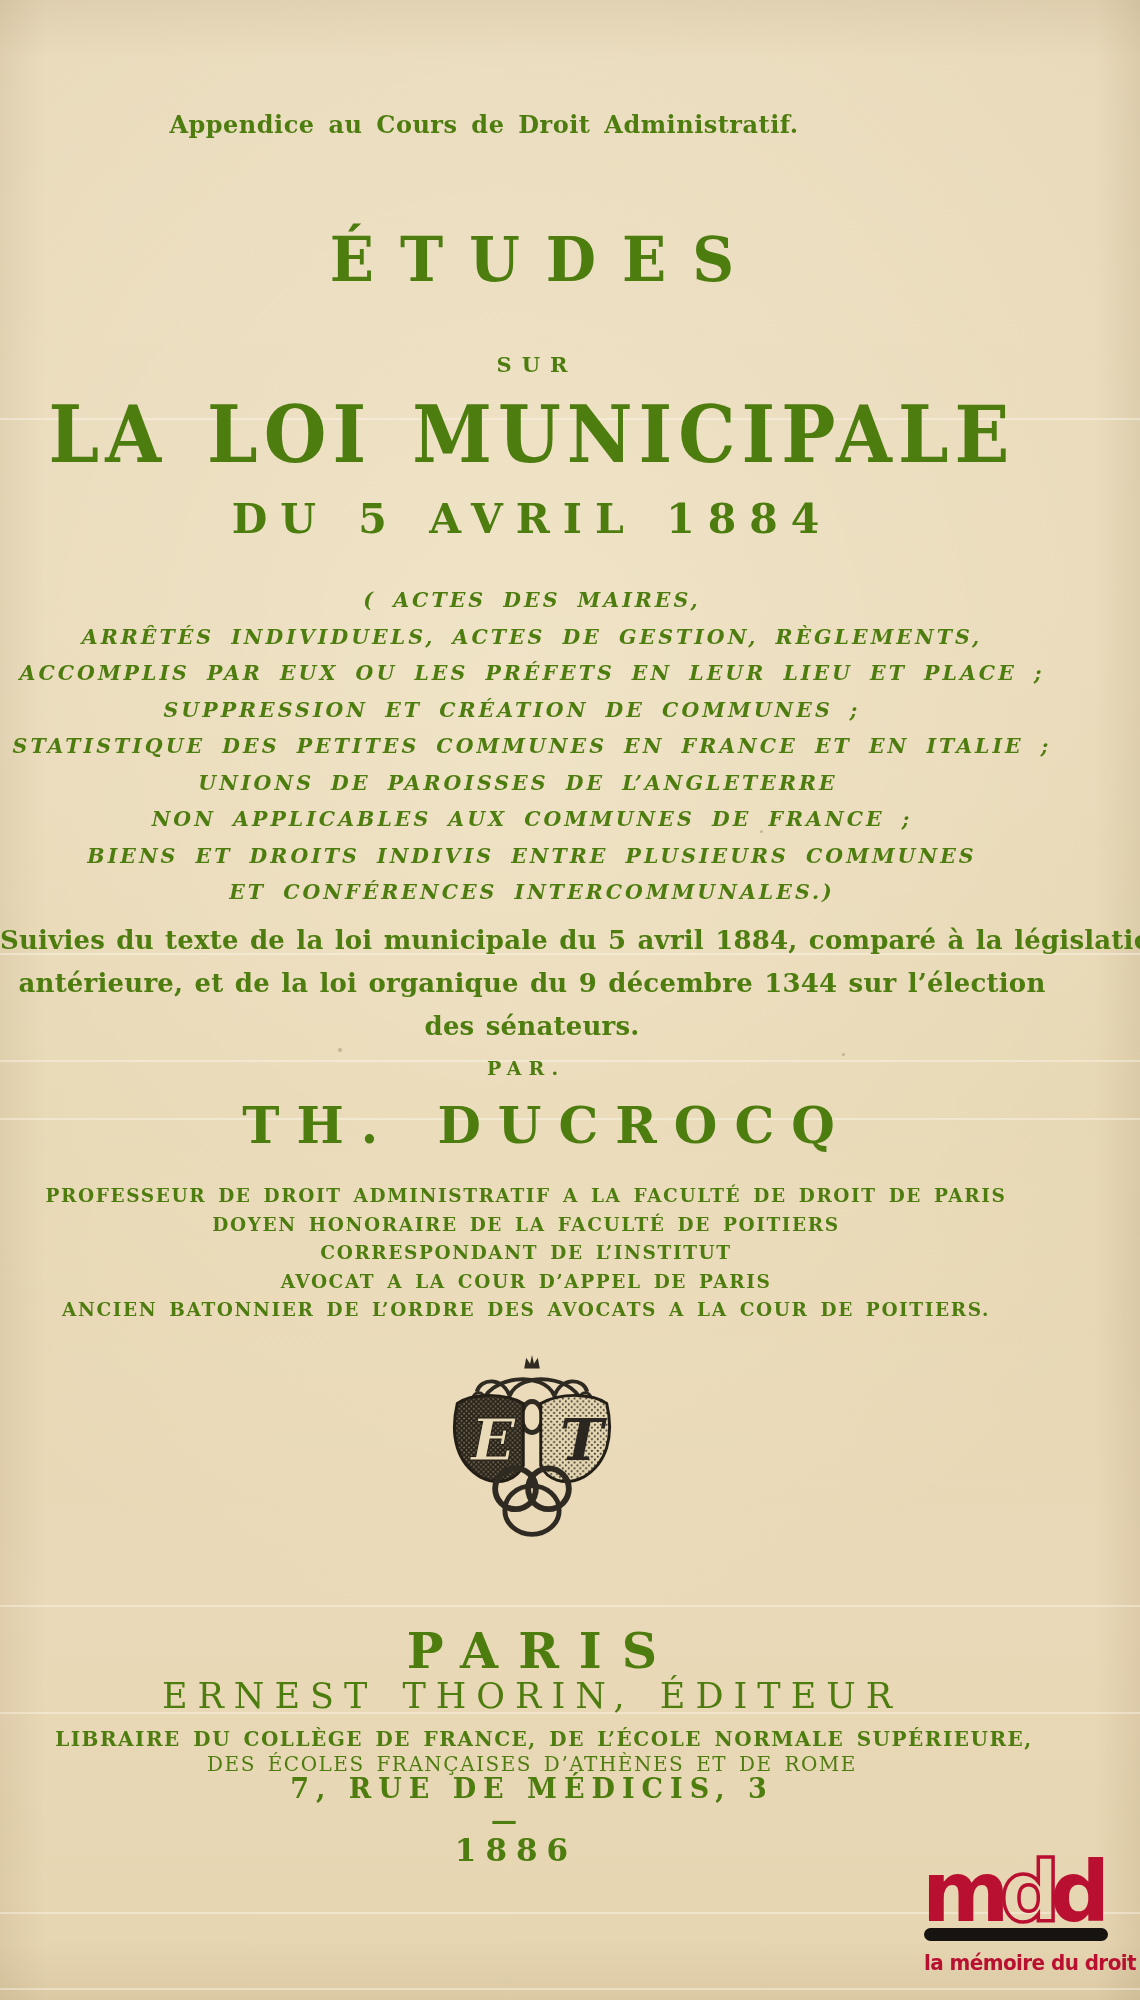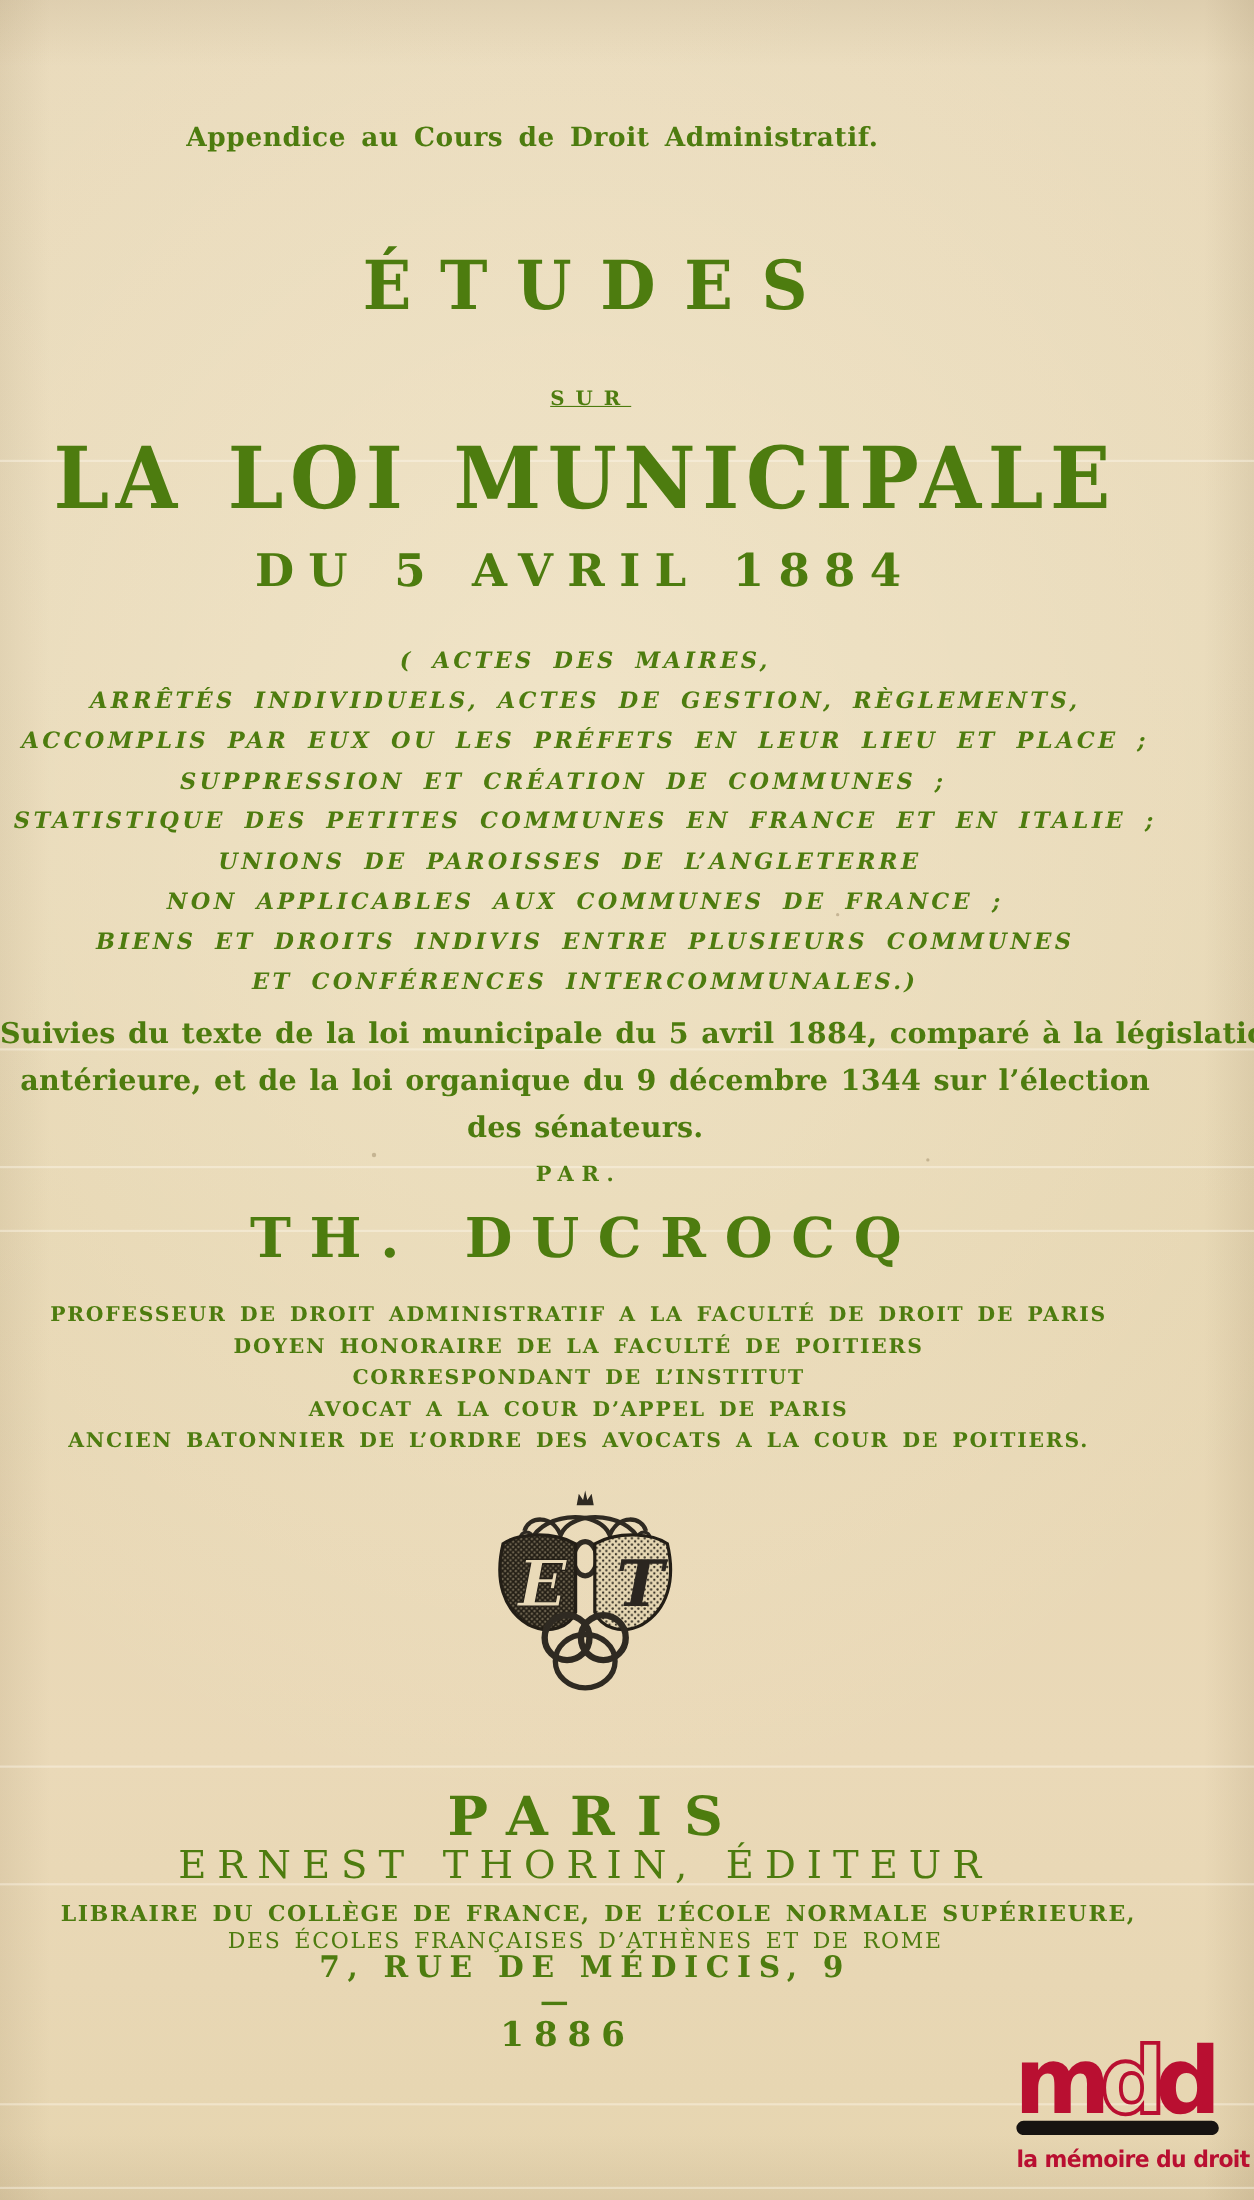--- a/index.html
+++ b/index.html
@@ -18,34 +18,34 @@
       linear-gradient(180deg,#e9dabb 0%,#e8d9b8 30%,#e6d6b2 55%,#ead9b8 80%,#e6d5b0 100%);
   }
   .streak{position:absolute;left:0;width:100%;height:2px;background:rgba(255,251,241,.4);}
   .speck{position:absolute;border-radius:50%;background:rgba(110,85,50,.30);}
 
   .page{position:absolute;left:0;top:16px;width:1064px;height:1692px;color:#4d7c0f;}
   .c{position:absolute;left:0;width:100%;text-align:center;white-space:nowrap;}
 
   .appendice{top:94px;font-size:24px;font-weight:bold;letter-spacing:.5px;word-spacing:5px;transform:translateX(-48px);}
   .etudes{top:210px;font-size:58px;font-weight:bold;letter-spacing:26px;text-indent:26px;transform:scaleY(1.06);}
-  .sur{top:336px;font-size:18px;font-weight:bold;letter-spacing:10px;text-indent:10px;text-decoration:underline;}
+  .sur{top:336px;font-size:21px;font-weight:bold;letter-spacing:10px;text-indent:10px;}
   .laloi{top:376px;font-size:72px;font-weight:bold;letter-spacing:6px;word-spacing:9px;transform:scaleY(1.08);}
   .duavril{top:479px;font-size:41px;font-weight:bold;letter-spacing:13px;word-spacing:2px;}
 
   .subtitle{top:566px;}
   .sub-line{position:relative;font-size:20.5px;font-weight:bold;letter-spacing:3px;word-spacing:7px;line-height:36.5px;font-style:italic;}
   .sub-line:nth-child(4){transform:translateX(-20px);}
   .sub-line:nth-child(6){transform:translateX(-14px);}
 
   .notes{top:903px;}
   .note-line{font-size:26px;font-weight:bold;letter-spacing:.2px;word-spacing:2px;line-height:43px;}
 
   .par{top:1041px;font-size:19px;font-weight:bold;letter-spacing:7px;transform:translateX(-6px);}
-  .author{top:1080px;font-size:50px;font-weight:bold;letter-spacing:17px;word-spacing:8px;}
+  .author{top:1080px;font-size:50px;font-weight:bold;letter-spacing:17px;word-spacing:8px;padding-left:15px;}
 
   .creds{top:1166px;transform:translateX(-6px);}
   .cred-line{font-size:18.5px;font-weight:bold;letter-spacing:1.6px;word-spacing:4px;line-height:28.5px;}
 
   .emblem{position:absolute;left:430px;top:1337px;}
 
   .paris{top:1606px;font-size:49px;font-weight:bold;letter-spacing:20px;text-indent:20px;}
   .ernest{top:1660px;font-size:35px;font-weight:normal;letter-spacing:10px;word-spacing:4px;}
   .lib1{top:1711px;font-size:20px;font-weight:bold;letter-spacing:1.5px;word-spacing:4px;margin-left:12px;}
   .lib2{top:1736px;font-size:20px;font-weight:normal;letter-spacing:1.5px;word-spacing:4px;}
@@ -154,21 +154,21 @@
       <circle cx="88" cy="140" r="21" stroke-width="6"></circle>
       <circle cx="122" cy="140" r="21" stroke-width="6"></circle>
       <ellipse cx="105" cy="162" rx="28" ry="25" stroke-width="5"></ellipse>
     </g>
   </svg>
 
   <div class="c paris">PARIS</div>
   <div class="c ernest">ERNEST THORIN, ÉDITEUR</div>
   <div class="c lib1">LIBRAIRE DU COLLÈGE DE FRANCE, DE L’ÉCOLE NORMALE SUPÉRIEURE,</div>
   <div class="c lib2">DES ÉCOLES FRANÇAISES D’ATHÈNES ET DE ROME</div>
-  <div class="c address">7, RUE DE MÉDICIS, 9</div>
+  <div class="c address">7, RUE DE MÉDICIS, 3</div>
   <div class="c dash">—</div>
   <div class="c year">1886</div>
 
 </div>
 
 <div class="mdd">
   <svg width="192" height="100" viewBox="0 0 192 100" font-family="DejaVu Sans, Liberation Sans, sans-serif" font-weight="bold">
     <text x="78" y="80" font-size="84" fill="none" stroke="#b90f31" stroke-width="3.5">d</text>
     <text x="0" y="80" font-size="84" fill="#b90f31">m</text>
     <text x="128" y="80" font-size="84" fill="#b90f31">d</text>

